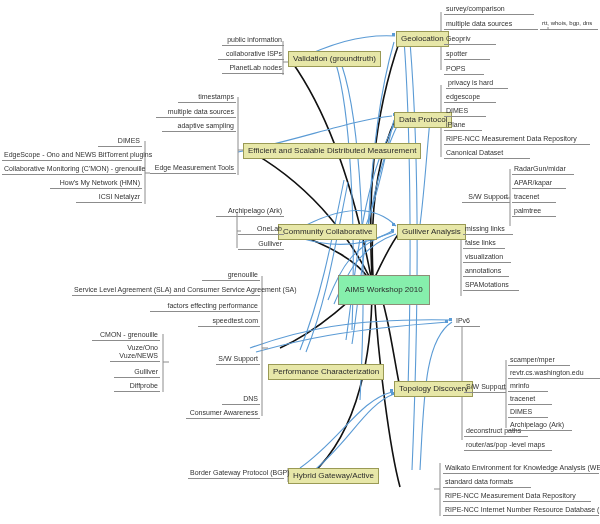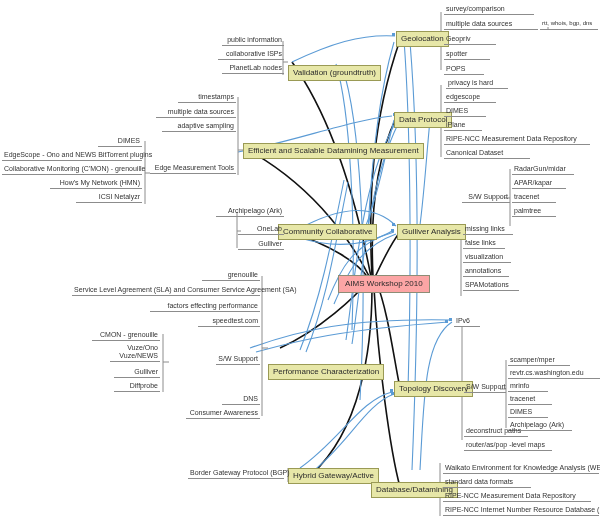--- a/index.html
+++ b/index.html
@@ -17,24 +17,24 @@
     background:#e7e7a8;
     border:1px solid #9a9a55;
     color:#2b2b2b;
     font-size:8px;
     line-height:10px;
     padding:2px 4px;
     white-space:nowrap;
     box-sizing:border-box;
   }
   .node.root{
-    background:#fca5a5;
+    background:#86efac;
     border:1px solid #8d8d76;
     font-size:8px;
-    padding:3px 6px;
+    padding:9px 6px;
   }
 
   
   .leaf{
     position:absolute;
     font-size:7px;
     line-height:9px;
     white-space:nowrap;
     color:#333;
     border-bottom:1px solid #8c8c8c;
@@ -159,26 +159,26 @@
   <div class="leaf l" style="left:444px;top:64px;width:40px;">POPS</div>
 
   <div class="node" style="left:394px;top:112px;">Data Protocol</div>
   <div class="leaf l" style="left:446px;top:78px;width:62px;">privacy is hard</div>
   <div class="leaf l" style="left:444px;top:92px;width:52px;">edgescope</div>
   <div class="leaf l" style="left:444px;top:106px;width:42px;">DIMES</div>
   <div class="leaf l" style="left:444px;top:120px;width:38px;">iPlane</div>
   <div class="leaf l" style="left:444px;top:134px;width:146px;">RIPE-NCC Measurement Data Repository</div>
   <div class="leaf l" style="left:444px;top:148px;width:86px;">Canonical Dataset</div>
 
-  <div class="node" style="left:288px;top:65px;">Validation (groundtruth)</div>
+  <div class="node" style="left:288px;top:51px;">Validation (groundtruth)</div>
   <div class="leaf r" style="left:222px;top:35px;width:62px;">public  information</div>
   <div class="leaf r" style="left:218px;top:49px;width:66px;">collaborative ISPs</div>
   <div class="leaf r" style="left:222px;top:63px;width:62px;">PlanetLab nodes</div>
 
-  <div class="node" style="left:243px;top:143px;">Efficient and Scalable Datamining Measurement</div>
+  <div class="node" style="left:243px;top:143px;">Efficient and Scalable Distributed Measurement</div>
   <div class="leaf r" style="left:178px;top:92px;width:58px;">timestamps</div>
   <div class="leaf r" style="left:156px;top:107px;width:80px;">multiple data sources</div>
   <div class="leaf r" style="left:162px;top:121px;width:74px;">adaptive sampling</div>
   <div class="leaf r" style="left:150px;top:163px;width:86px;">Edge Measurement Tools</div>
   <div class="leaf r" style="left:98px;top:136px;width:44px;">DIMES</div>
   <div class="leaf r" style="left:2px;top:150px;width:140px;">EdgeScope - Ono and NEWS BitTorrent plugins</div>
   <div class="leaf r" style="left:2px;top:164px;width:140px;">Collaborative Monitoring (C'MON) - grenouille</div>
   <div class="leaf r" style="left:50px;top:178px;width:92px;">How's My Network (HMN)</div>
   <div class="leaf r" style="left:76px;top:192px;width:66px;">ICSI Netalyzr</div>
 
@@ -222,19 +222,18 @@
   <div class="leaf l" style="left:508px;top:381px;width:40px;">mrinfo</div>
   <div class="leaf l" style="left:508px;top:394px;width:44px;">tracenet</div>
   <div class="leaf l" style="left:508px;top:407px;width:40px;">DIMES</div>
   <div class="leaf l" style="left:508px;top:420px;width:64px;">Archipelago (Ark)</div>
   <div class="leaf l" style="left:464px;top:426px;width:64px;">deconstruct paths</div>
   <div class="leaf l" style="left:464px;top:440px;width:88px;">router/as/pop -level maps</div>
 
   <div class="node" style="left:288px;top:468px;">Hybrid Gateway/Active</div>
   <div class="leaf r" style="left:188px;top:468px;width:96px;">Border Gateway Protocol (BGP)</div>
 
-  <div class="node" style="left:371px;top:482px;">Database/Datamining</div>
   <div class="leaf l" style="left:443px;top:463px;width:156px;">Waikato Environment for Knowledge Analysis (WEKA)</div>
   <div class="leaf l" style="left:443px;top:477px;width:88px;">standard data formats</div>
   <div class="leaf l" style="left:443px;top:491px;width:148px;">RIPE-NCC Measurement Data Repository</div>
   <div class="leaf l" style="left:443px;top:505px;width:156px;">RIPE-NCC Internet Number Resource Database (INRDB)</div>
 
 </div>
 
 </body></html>

